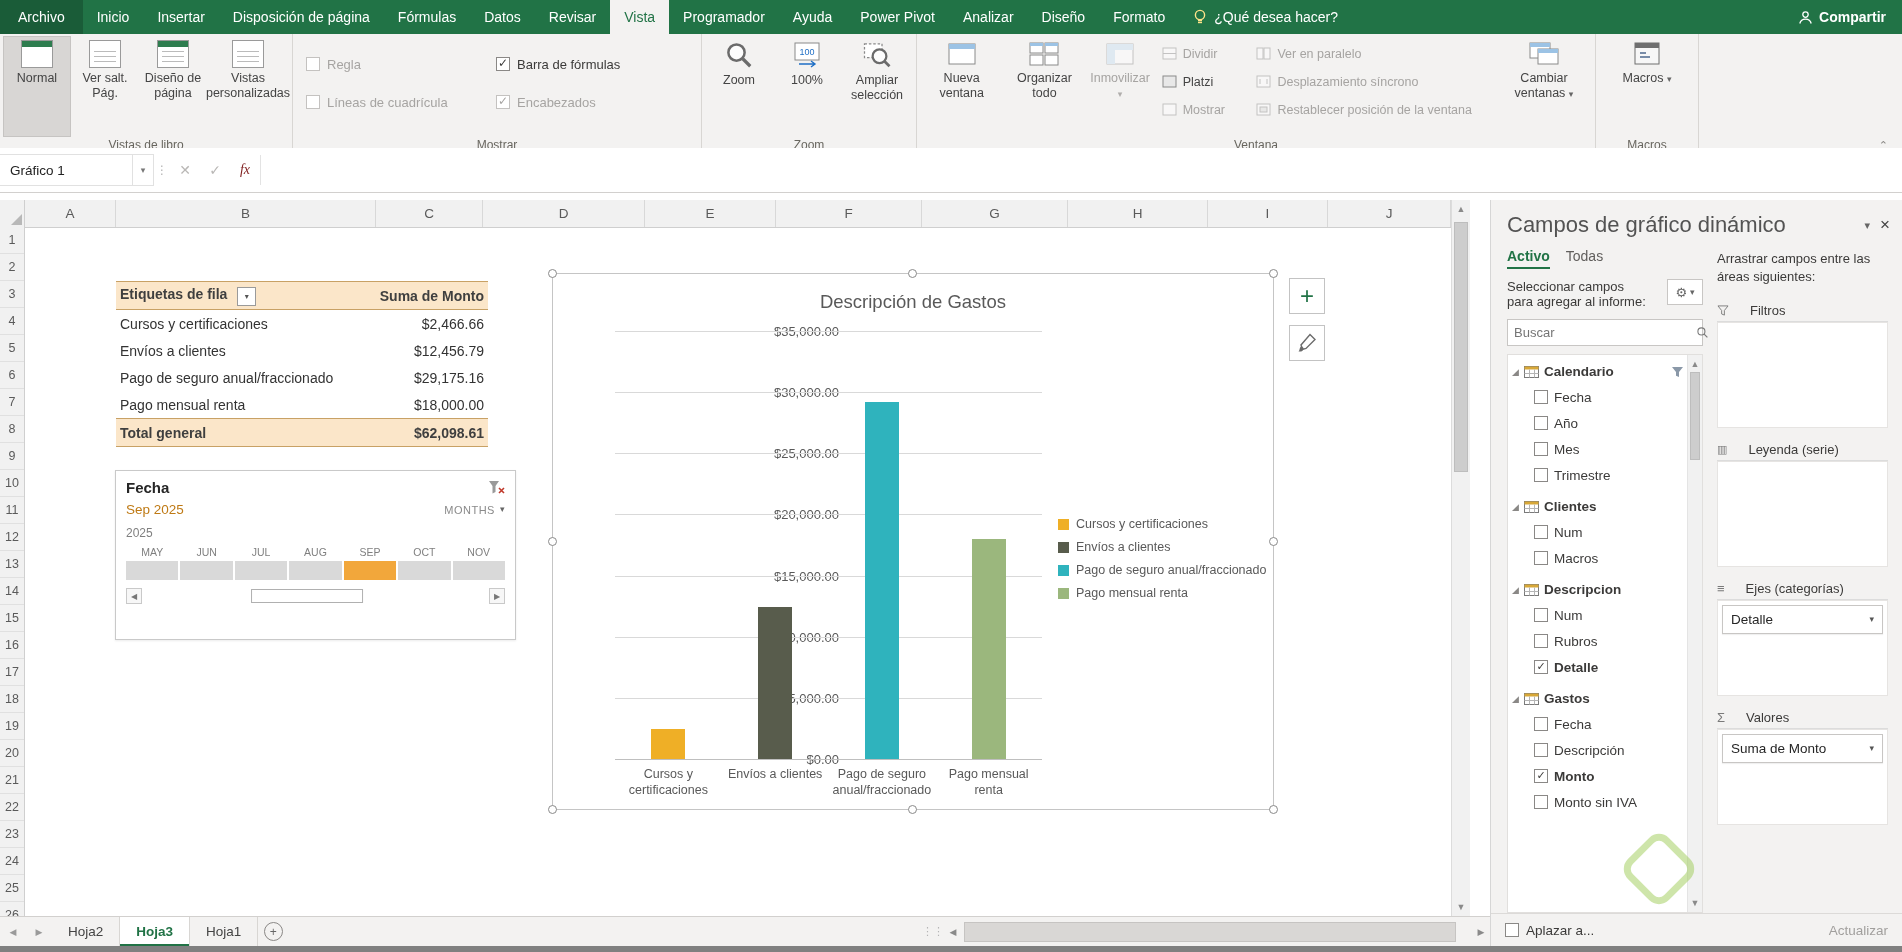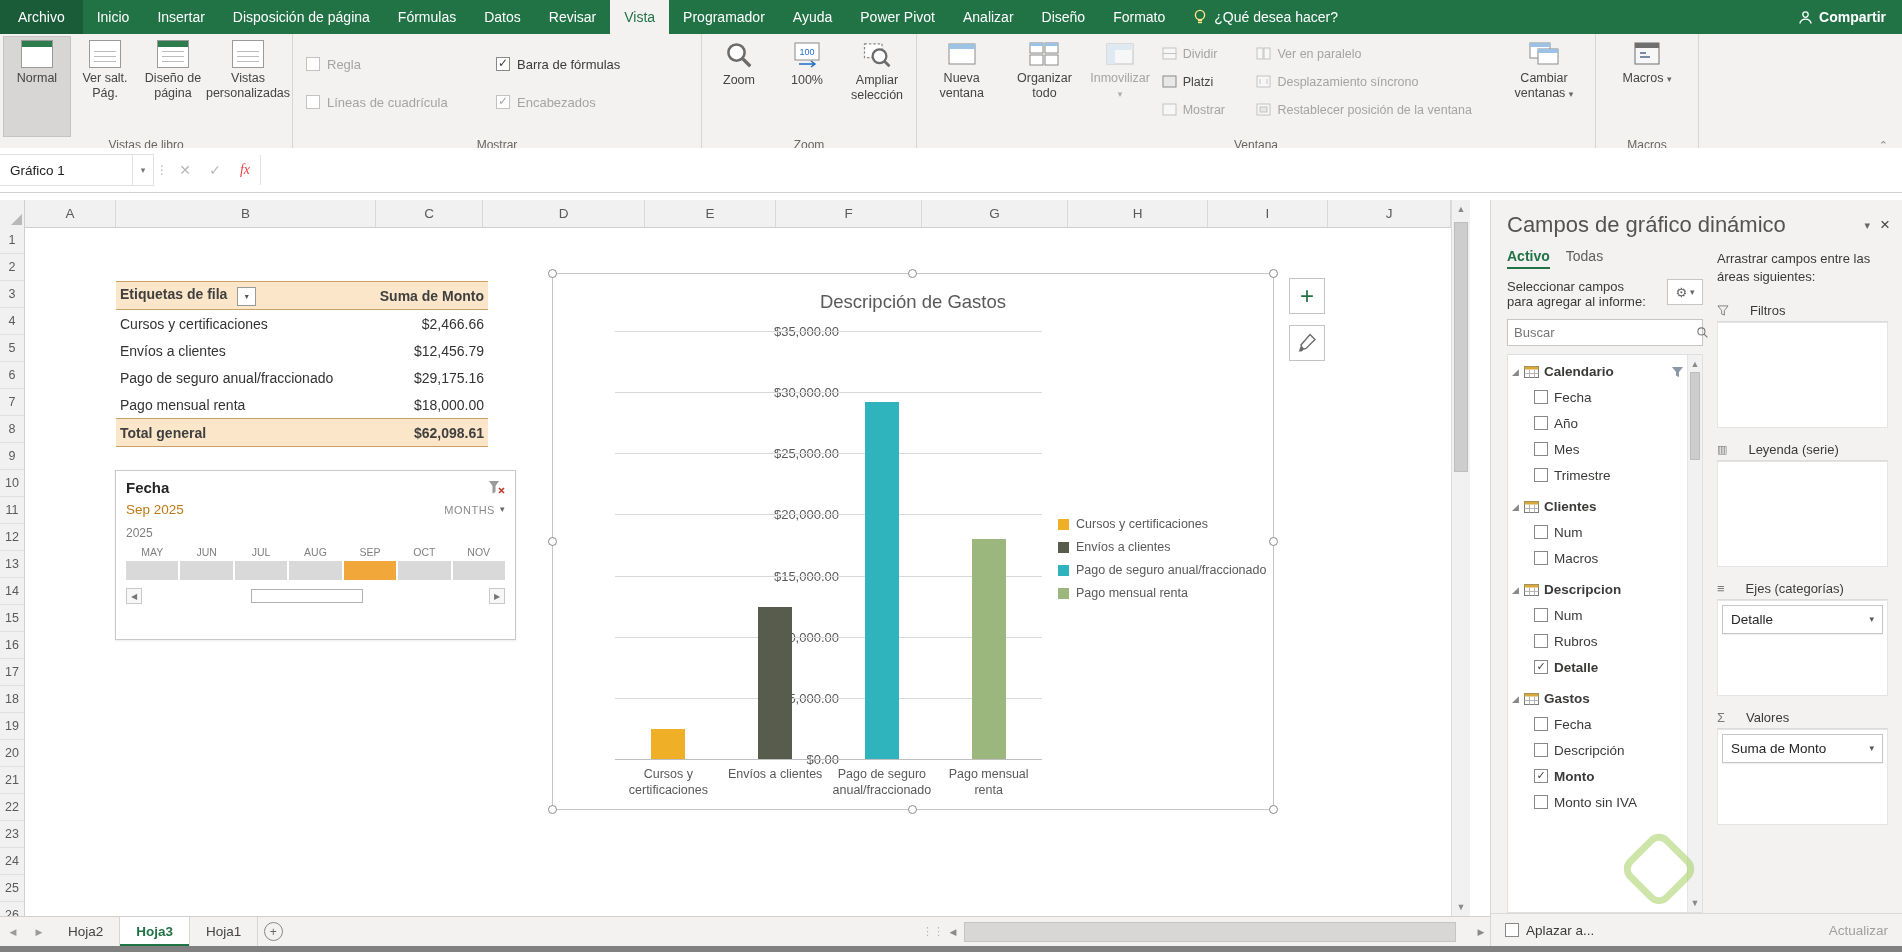--- a/index.html
+++ b/index.html
@@ -48,21 +48,21 @@
   .collapse{position:absolute;right:14px;bottom:4px;color:#8a8886;font-size:11px;}
 
   
   .fbar{position:absolute;left:0;top:148px;width:1902px;height:44px;background:#fff;
         border-bottom:1px solid #d2d0ce;display:flex;align-items:center;font-size:13.5px;}
   .namebox{width:122px;height:30px;border:1px solid #e1e1e1;border-left:none;display:flex;align-items:center;
            padding-left:10px;color:#222;}
   .nb-drop{width:20px;height:30px;border:1px solid #e1e1e1;border-left:none;display:flex;align-items:center;justify-content:center;color:#777;font-size:9px;}
   .grip{width:16px;text-align:center;color:#b5b5b5;font-size:12px;letter-spacing:0;}
   .fbtn{width:30px;text-align:center;color:#b9b7b5;font-size:14px;}
-  .fx{color:#ef4444;font-style:italic;font-family:"Liberation Serif","DejaVu Serif",serif;}
+  .fx{color:#7f1d1d;font-style:italic;font-family:"Liberation Serif","DejaVu Serif",serif;}
   .finput{flex:1;height:30px;border-left:1px solid #e3e3e3;}
 
   
   .colhdr{position:absolute;left:0;top:200px;width:1460px;height:27px;background:#f1f1f1;
           border-bottom:1px solid #cfcfcf;display:flex;font-size:13.5px;color:#5a5a5a;}
   .corner{width:25px;border-right:1px solid #cfcfcf;position:relative;box-sizing:border-box;}
   .corner::after{content:"";position:absolute;right:2px;bottom:2px;border-left:11px solid transparent;border-bottom:11px solid #b8b8b8;}
   .ch{border-right:1px solid #d8d8d8;display:flex;align-items:center;justify-content:center;box-sizing:border-box;}
   .rowhdrs{position:absolute;left:0;top:227px;width:25px;bottom:36px;background:#f1f1f1;border-right:1px solid #cfcfcf;
            font-size:12.5px;color:#5a5a5a;overflow:hidden;box-sizing:border-box;}

